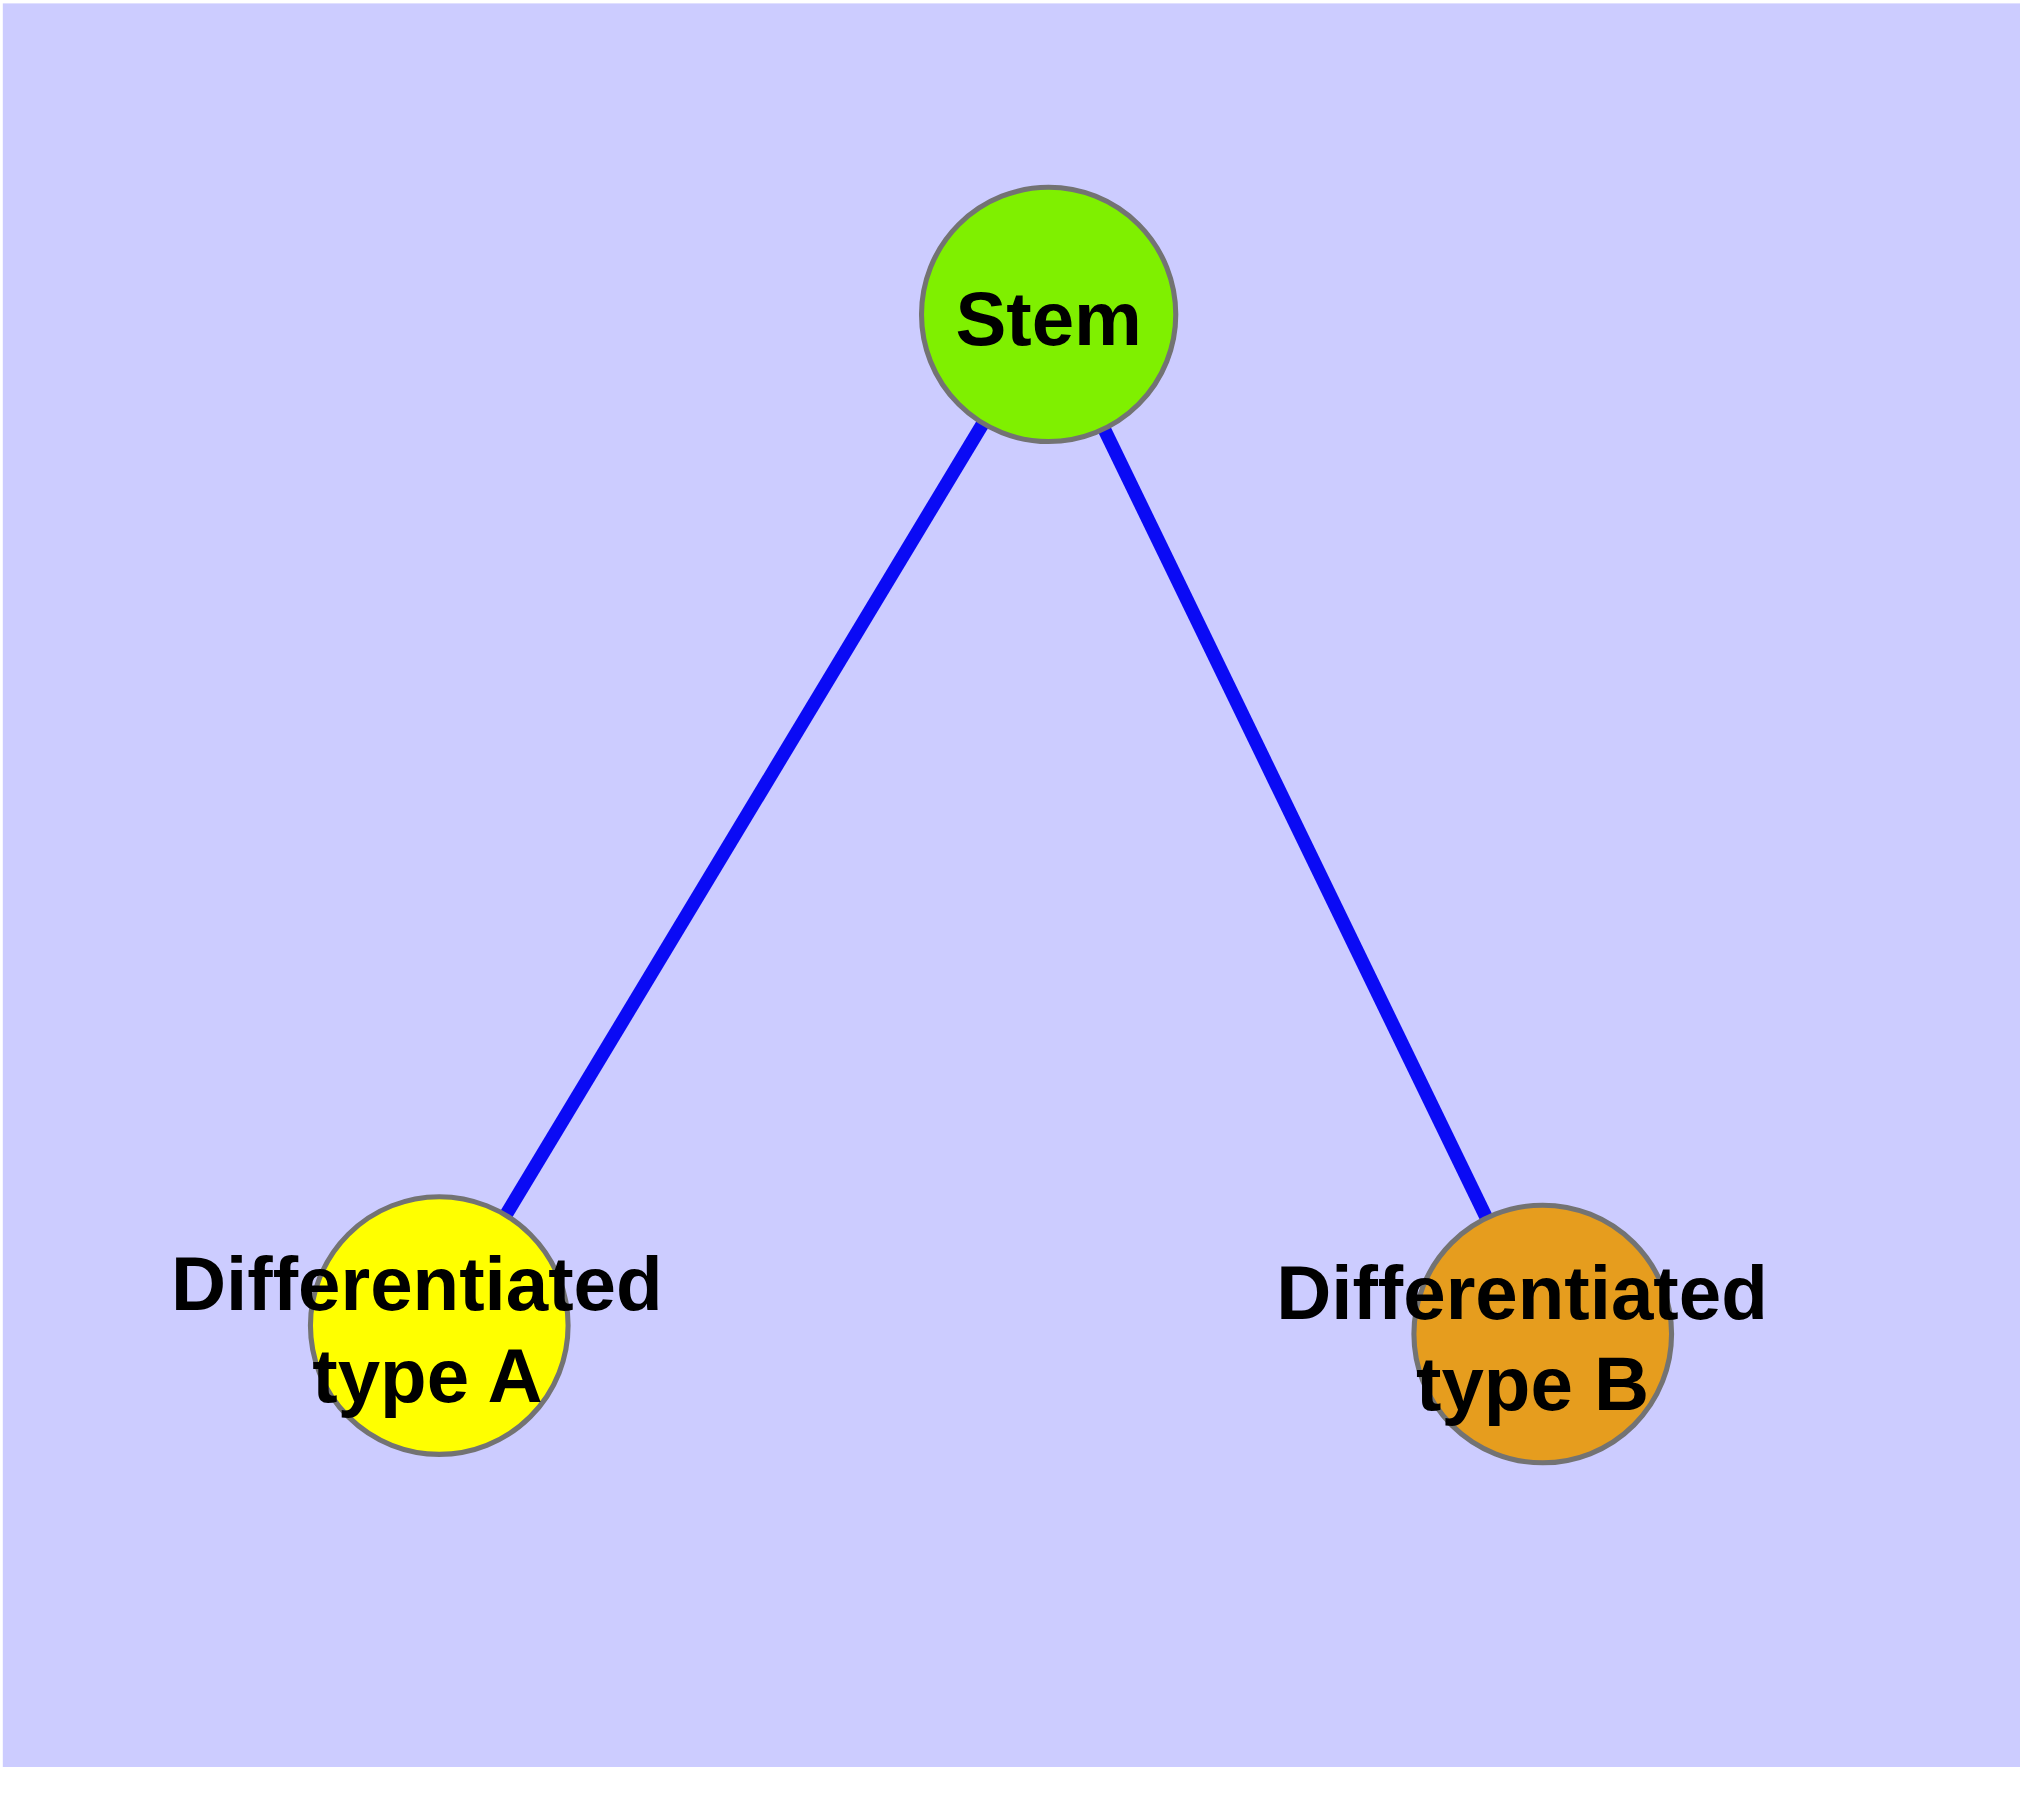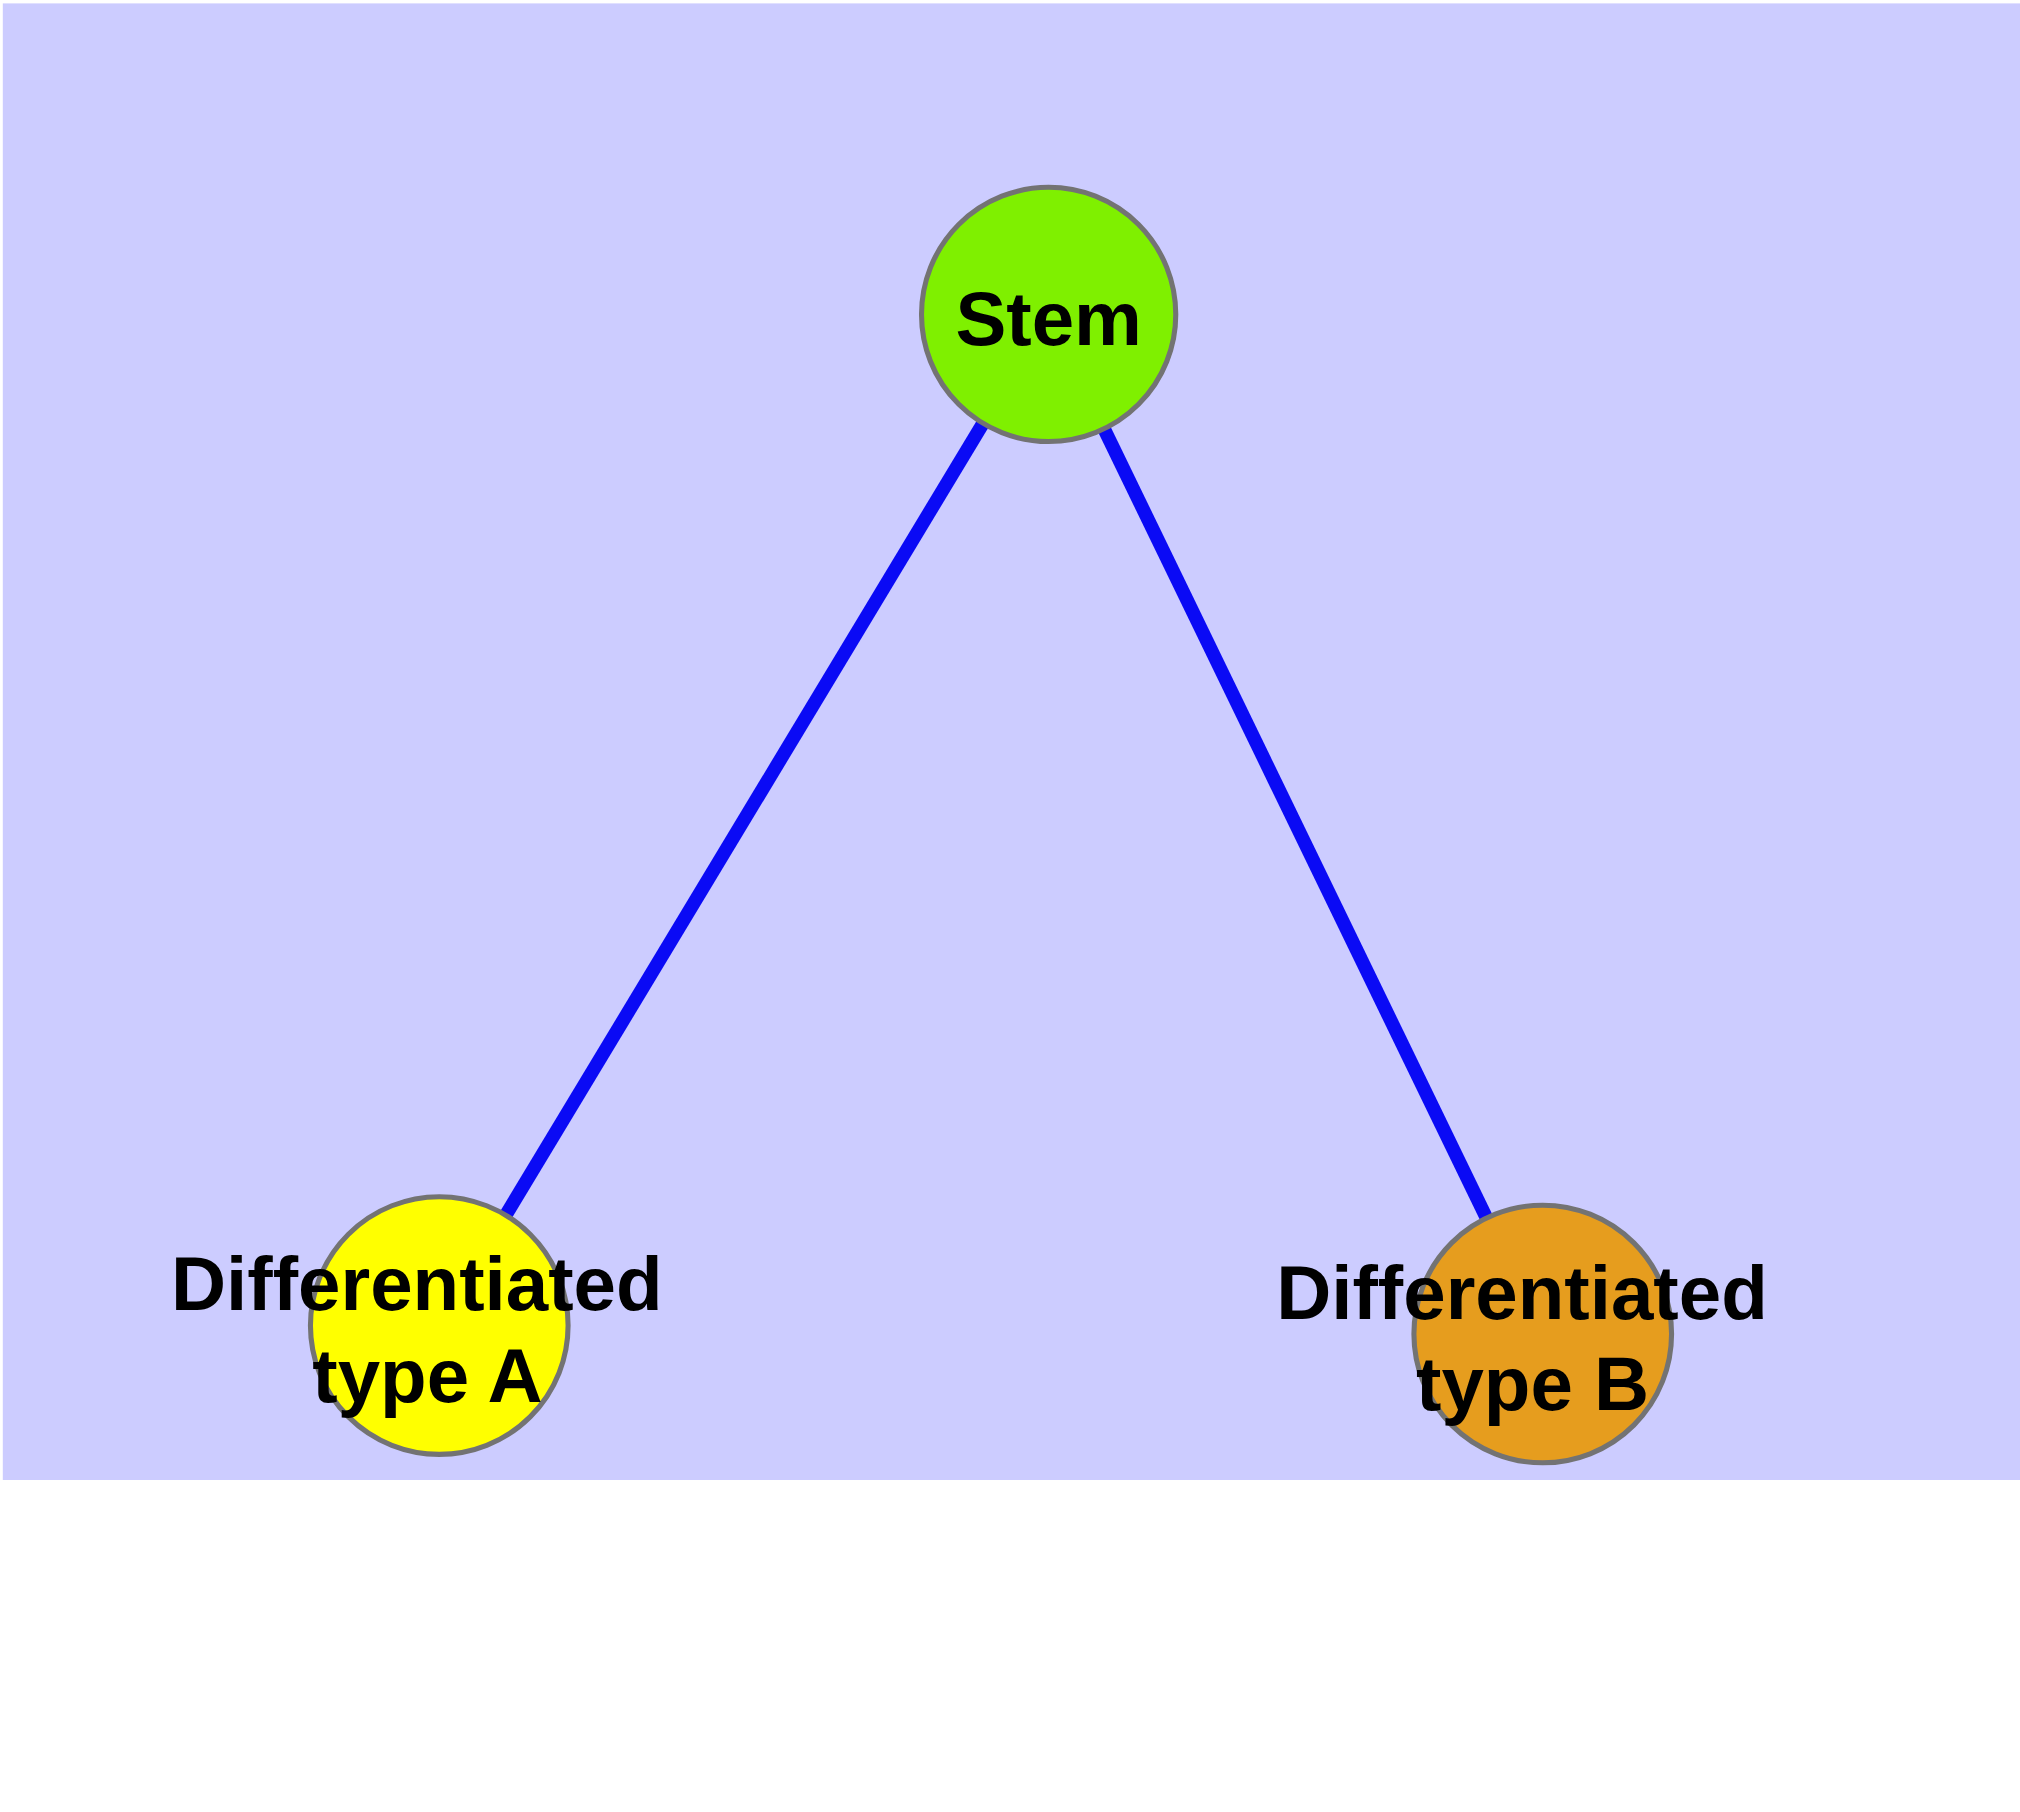--- a/index.html
+++ b/index.html
@@ -2,21 +2,21 @@
 <html style="font-size:13.6px"><head>
 <meta charset="utf-8">
 <style>
   html, body {
     margin: 0;
     padding: 0;
     background: #ffffff;
   }
   .page {
     width: 2021px;
-    height: 1480px;
+    height: 1767px;
     position: relative;
     background: #ffffff;
     overflow: hidden;
   }
   svg {
     display: block;
   }
   .node-label {
     font-family: "Liberation Sans", "DejaVu Sans", sans-serif;
     font-weight: bold;

